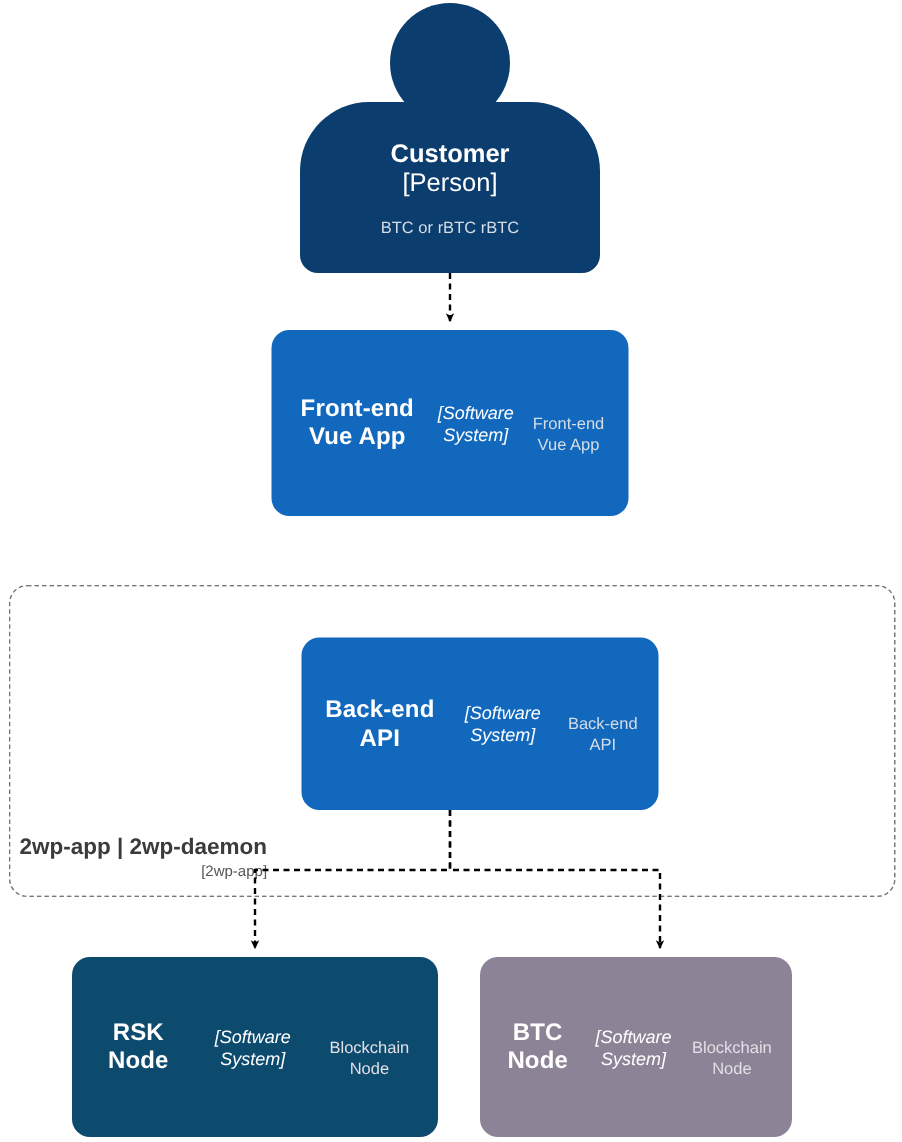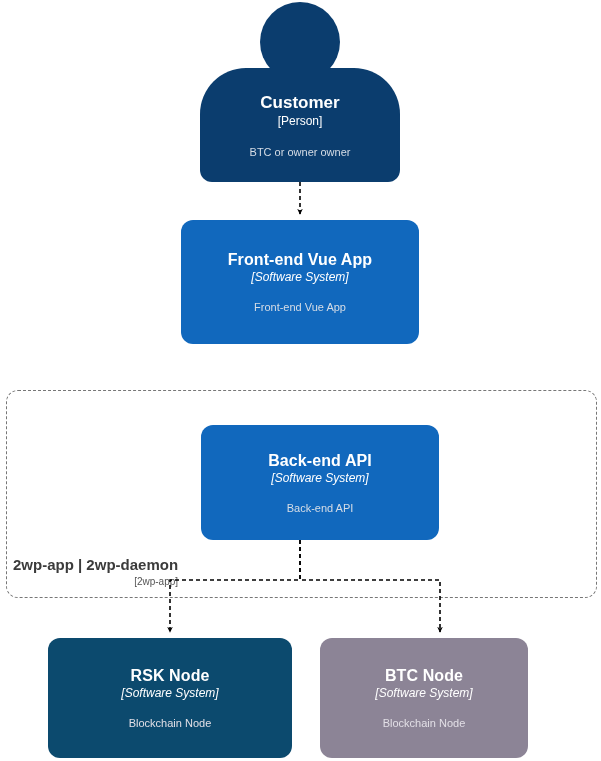--- a/index.html
+++ b/index.html
@@ -19,21 +19,21 @@
     background: #ffffff;
     overflow: hidden;
   }
 
   
   .node {
     position: absolute;
     box-sizing: border-box;
     border-radius: 12px;
     display: flex;
-    flex-direction: column;
+    flex-direction: row;
     align-items: center;
     justify-content: center;
     text-align: center;
     padding: 6px 10px;
   }
   .node .n-title {
     font-size: 16px;
     font-weight: bold;
     line-height: 19px;
     letter-spacing: 0.1px;
@@ -68,21 +68,21 @@
     justify-content: flex-start;
     text-align: center;
   }
   .person-body .n-title {
     font-size: 17px;
     font-weight: bold;
     line-height: 20px;
     margin-top: 25px;
   }
   .person-body .n-type {
-    font-size: 12px;
+    font-size: 17px;
     line-height: 15px;
     margin-top: 1px;
   }
   .person-body .n-desc {
     font-size: 11px;
     line-height: 14px;
     margin-top: 16px;
   }
 
   
@@ -133,21 +133,21 @@
   <div class="boundary-label" style="left:13px; top:556px;">
     <div class="b-title">2wp-app | 2wp-daemon</div>
     <div class="b-type">[2wp-app]</div>
   </div>
 
   <div class="person-group" style="left:200px; top:2px; width:200px; height:180px;">
     <div class="person-head" style="left:60px; top:0px; width:80px; height:80px; background:#0b3d6e;"></div>
     <div class="person-body" style="left:0px; top:66px; width:200px; height:114px; background:#0b3d6e; color:#ffffff;">
       <div class="n-title">Customer</div>
       <div class="n-type">[Person]</div>
-      <div class="n-desc" style="color:#d6dde6;">BTC or owner owner</div>
+      <div class="n-desc" style="color:#d6dde6;">BTC or rBTC rBTC</div>
     </div>
   </div>
 
   <div class="node" style="left:181px; top:220px; width:238px; height:124px; background:#1168bd; color:#ffffff;">
     <div class="n-title">Front-end Vue App</div>
     <div class="n-type">[Software System]</div>
     <div class="n-desc" style="color:#d6dde6;">Front-end Vue App</div>
   </div>
 
   <div class="node" style="left:181px; top:425px; width:238px; height:115px; background:#1168bd; color:#ffffff;margin-left:20px;">

